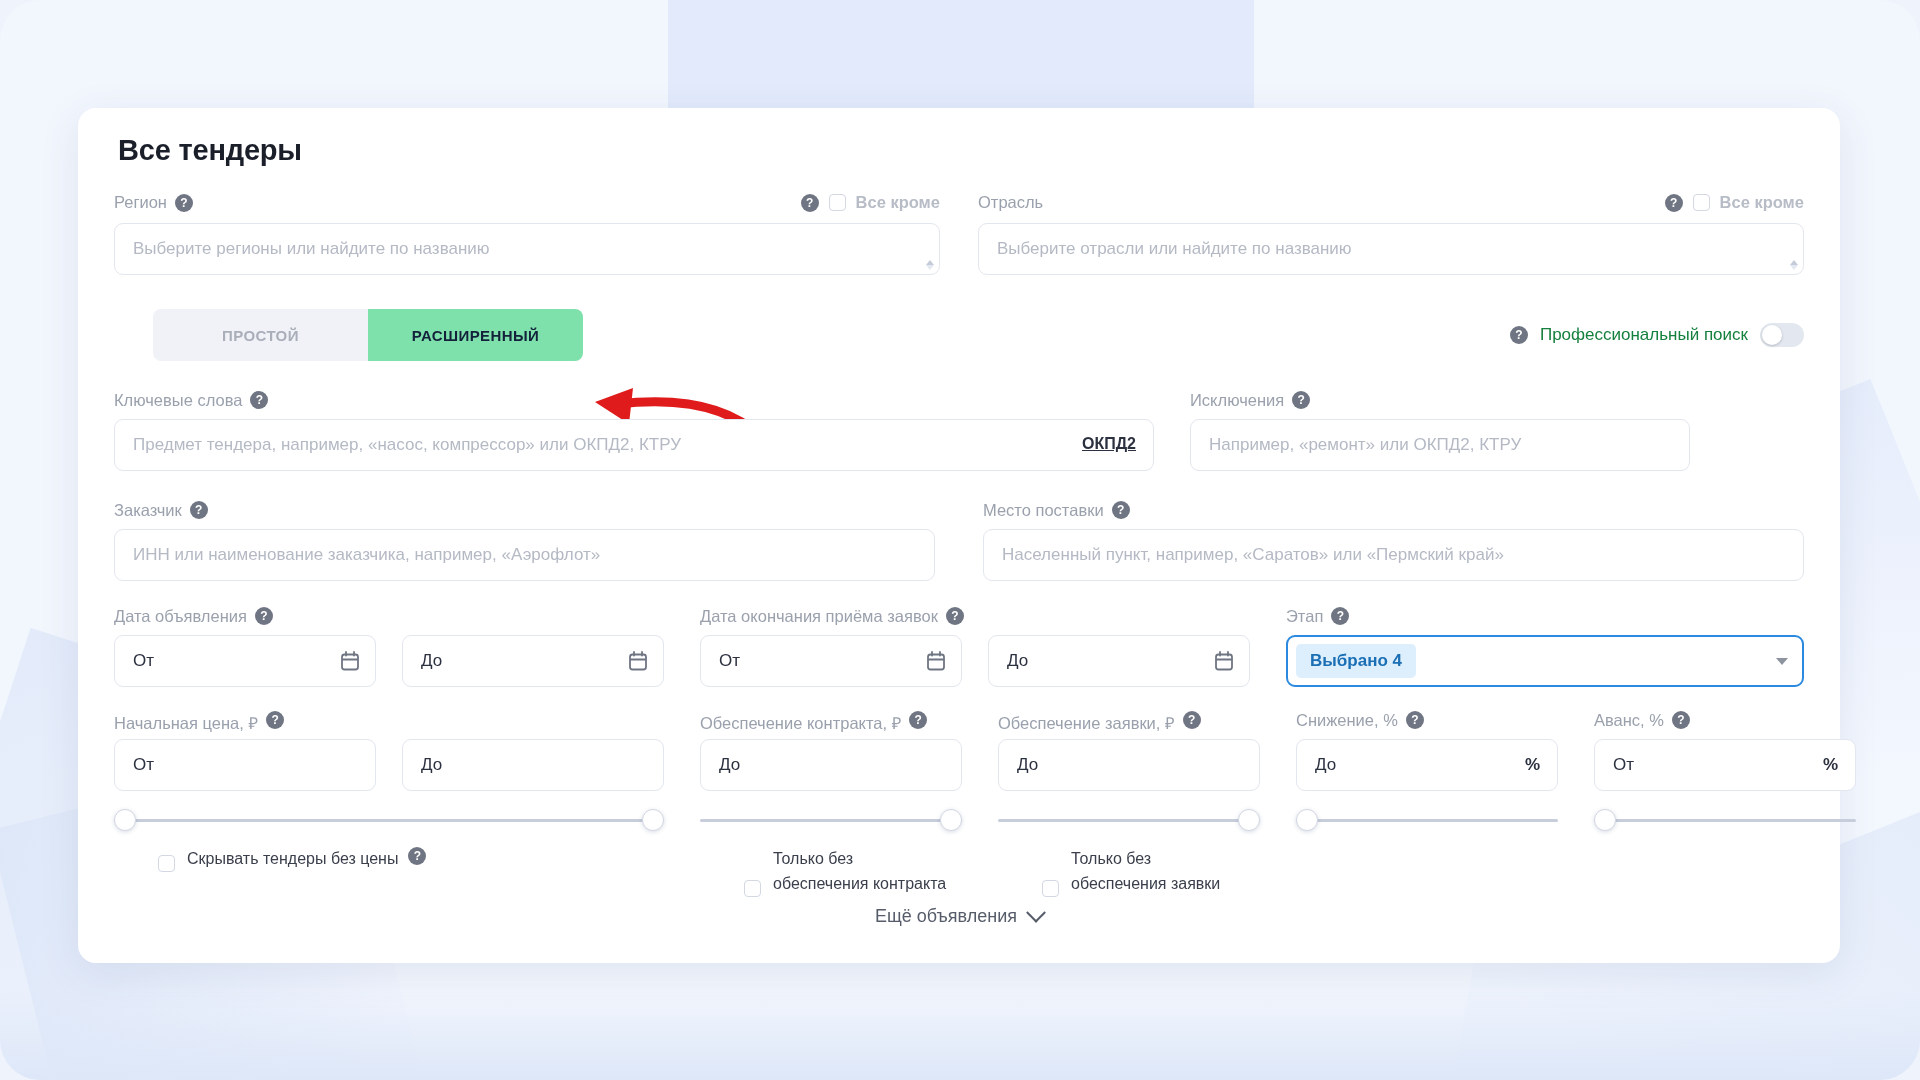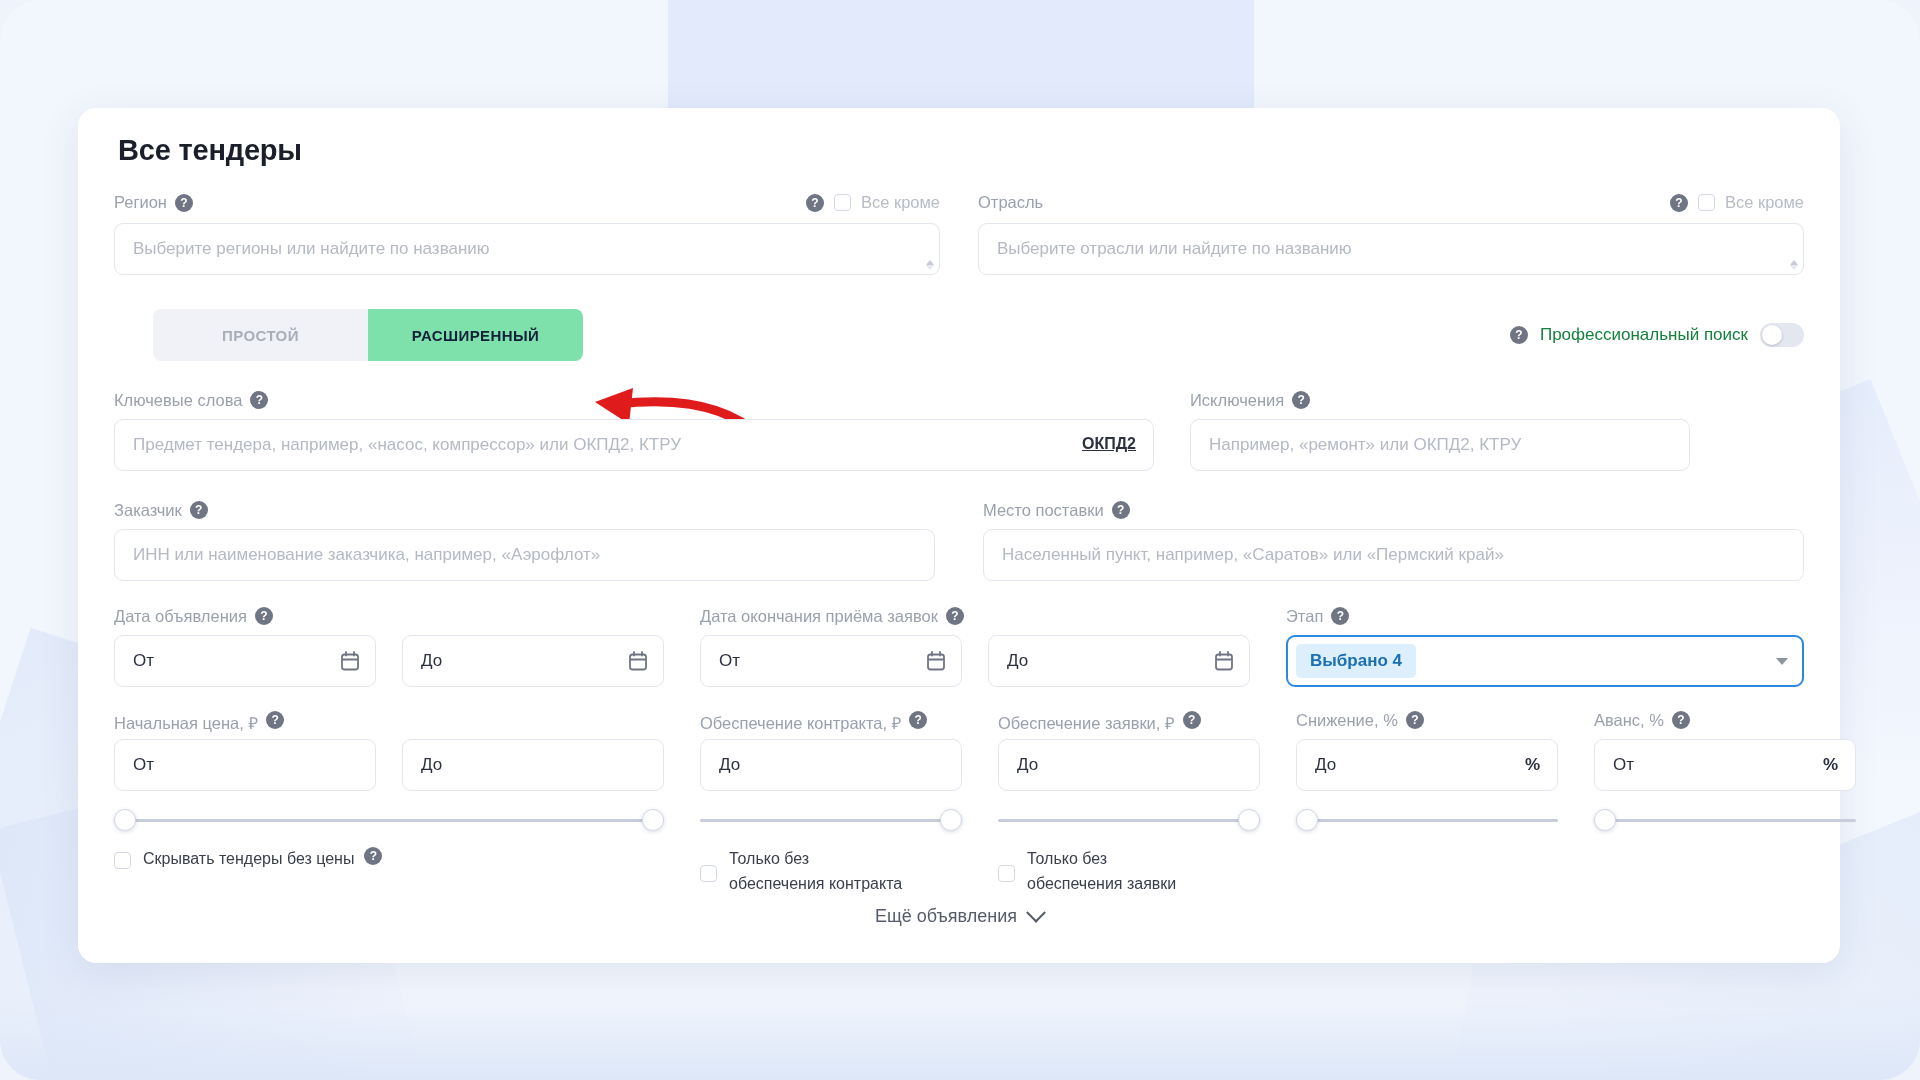--- a/index.html
+++ b/index.html
@@ -110,21 +110,21 @@
     display: flex; align-items: flex-start; justify-content: space-between;
     height: 22px; margin-bottom: 8px;
   }
   .lbl-left { display: flex; align-items: center; gap: 8px;
               font-size: 16.5px; color: #9aa1ad; }
   .all-except { display: flex; align-items: center; gap: 10px; }
   .cbx {
     width: 17px; height: 17px; border: 1.6px solid #d3d8e2;
     border-radius: 4px; background: #fff; flex: 0 0 auto; cursor: pointer;
   }
-  .all-except-txt { font-size: 16.5px; color: #b7bcc6; }
+  .all-except-txt { font-size: 16.5px; color: #b7bcc6; font-weight: bold; }
   .ta-wrap { position: relative; }
   .ta-wrap .resize {
     position: absolute; right: 5px; bottom: 4px;
     width: 10px; height: 12px; pointer-events: none;
   }
 
   
   .seg-row {
     display: flex; align-items: center; justify-content: space-between;
     margin-top: 34px; height: 52px; margin-left: 39px;
@@ -221,23 +221,24 @@
     position: absolute; top: 0;
     width: 22px; height: 22px; border-radius: 50%;
     background: #fff; border: 1px solid #d3d8e2;
     box-shadow: 0 1px 4px rgba(40,60,110,.18);
     cursor: pointer;
   }
 
   
   .row-chk { display: flex; gap: 36px; margin-top: 16px; }
   .chk {
-    display: flex; align-items: center; gap: 12px;
+    display: flex; align-items: flex-end; gap: 12px;
     font-size: 16px; color: #3a3f4b; line-height: 1.55;
     cursor: pointer;
+    margin-left: 44px;
   }
   .chk .cbx { margin-top: 3px; }
   .chk-txt-wrap { display: flex; align-items: flex-start; gap: 10px; }
 
   
   .more {
     position: absolute; left: 0; right: 0; bottom: 36px;
     display: flex; align-items: center; justify-content: center;
     gap: 12px;
     font-size: 18px; color: #565c69; cursor: pointer;

